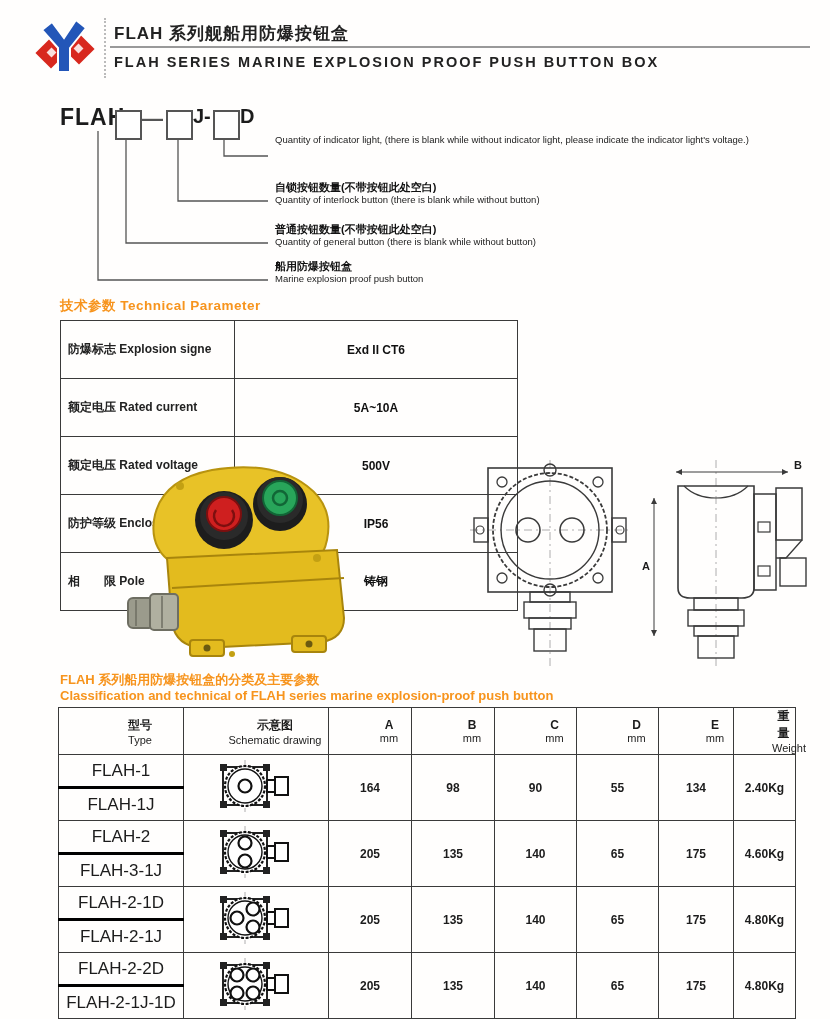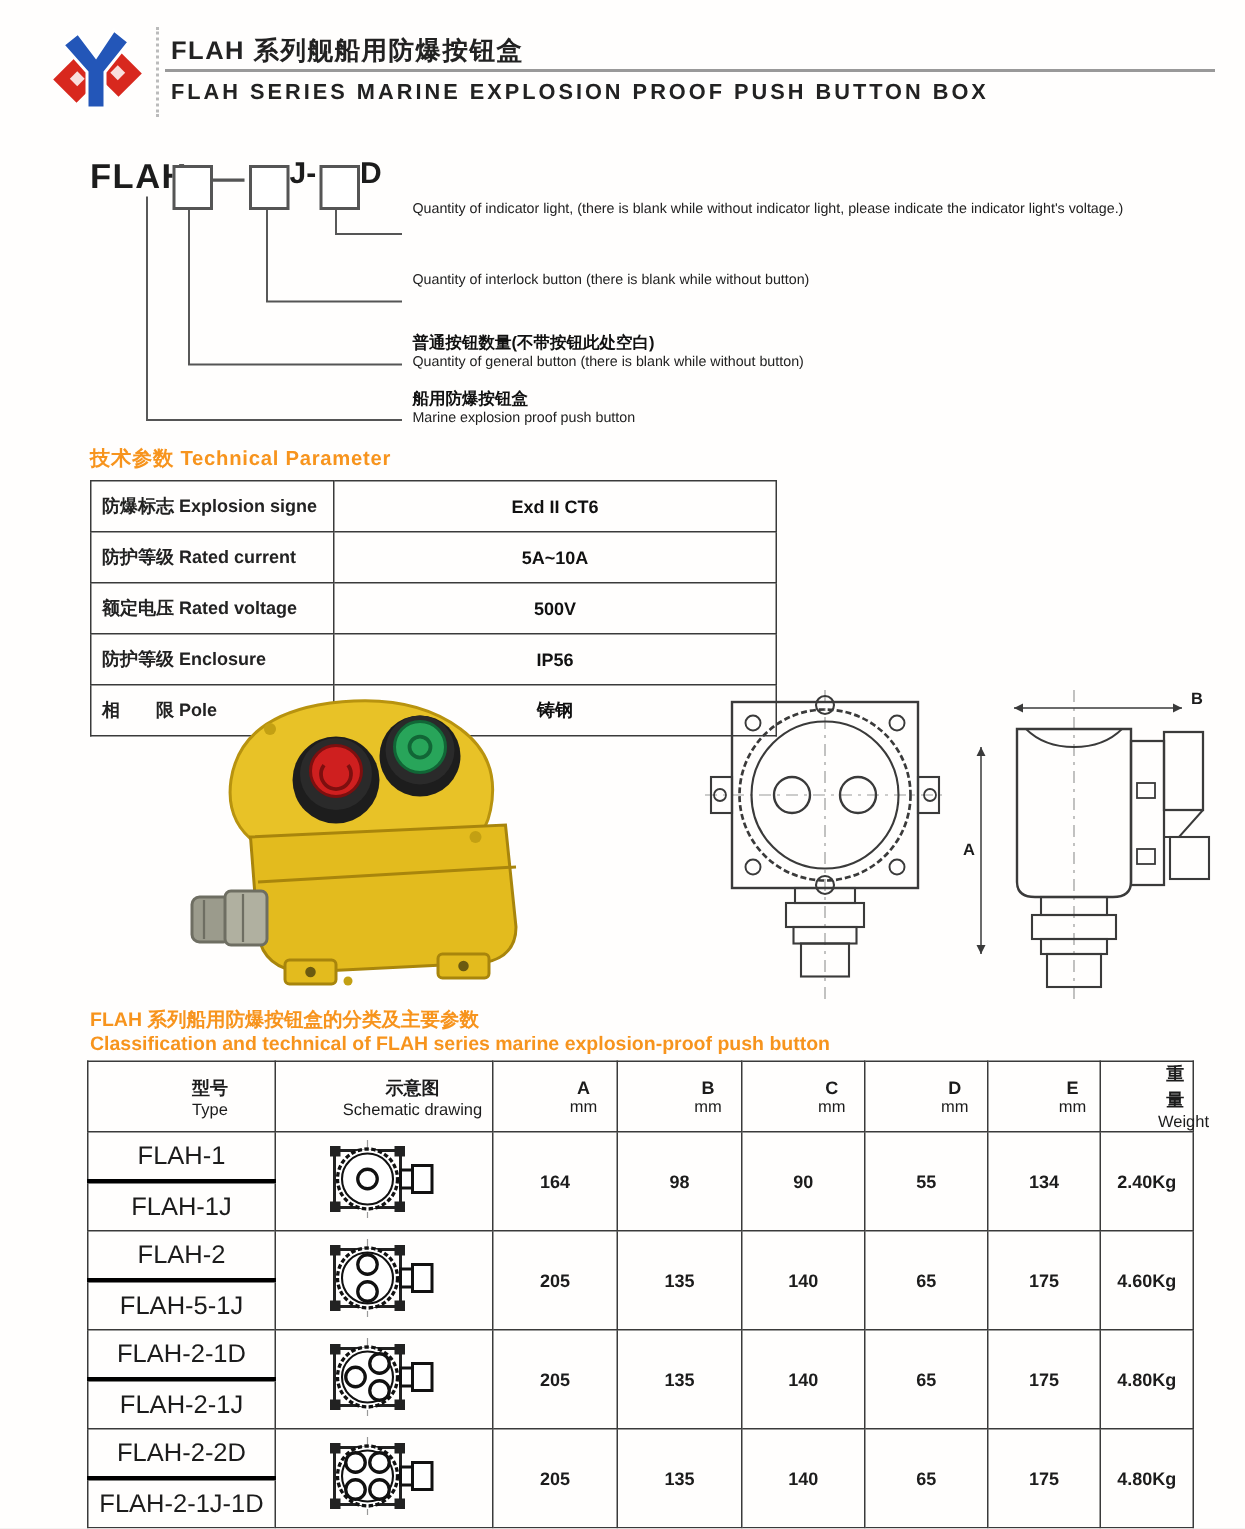--- a/index.html
+++ b/index.html
@@ -24,21 +24,21 @@
   .mc-d{position:absolute;left:240px;top:105px;font-size:20px;font-weight:bold;}
   .legend-item{position:absolute;left:275px;width:545px;}
   .legend-zh{font-size:11px;font-weight:bold;color:#111;line-height:13px;}
   .legend-en{font-size:9.5px;color:#222;line-height:12px;}
   
   .orange{color:#f7941d;font-weight:bold;}
   .tech-heading{position:absolute;left:60px;top:297px;font-size:13.5px;letter-spacing:.5px;}
   
   table{border-collapse:collapse;}
   .tech-table{position:absolute;left:60px;top:320px;width:458px;table-layout:fixed;}
-  .tech-table td{border:1.5px solid #3a3a3a;height:25px;font-size:12px;padding:4px;}
+  .tech-table td{border:1.5px solid #3a3a3a;height:25px;font-size:12px;padding:16px;}
   .tech-table td.lbl{width:150px;padding-left:7px;font-weight:bold;color:#222;}
   .tech-table td.val{text-align:center;font-weight:bold;color:#111;}
   
   .photo{position:absolute;left:112px;top:458px;}
   .frontview{position:absolute;left:468px;top:458px;}
   .sideview{position:absolute;left:636px;top:458px;}
   
   .cls-heading{position:absolute;left:60px;top:672px;font-size:13px;line-height:16px;}
   .cls-table{position:absolute;left:58px;top:707px;width:737px;table-layout:fixed;font-size:12px;}
   .cls-table th,.cls-table td{border:1.4px solid #3a3a3a;text-align:center;padding:0;}
@@ -83,41 +83,42 @@
     <span class="mc-dash">—</span>
     <span class="mc-box" style="left:166px"></span>
     <span class="mc-j">J-</span>
     <span class="mc-box" style="left:213px"></span>
     <span class="mc-d">D</span>
 
     <div class="legend-item" style="top:134px">
       <div class="legend-en">Quantity of indicator light, (there is blank while without indicator light, please indicate the indicator light's voltage.)</div>
     </div>
     <div class="legend-item" style="top:181px">
+      <div class="legend-zh">自锁按钮数量(不带按钮此处空白)</div>
       <div class="legend-en">Quantity of interlock button (there is blank while without button)</div>
     </div>
     <div class="legend-item" style="top:223px">
       <div class="legend-zh">普通按钮数量(不带按钮此处空白)</div>
       <div class="legend-en">Quantity of general button (there is blank while without button)</div>
     </div>
     <div class="legend-item" style="top:260px">
       <div class="legend-zh">船用防爆按钮盒</div>
       <div class="legend-en">Marine explosion proof push button</div>
     </div>
   </div>
 
   <div class="tech-heading orange">技术参数 Technical Parameter</div>
   <table class="tech-table">
     <tbody>
         <tr>
       <td class="lbl">防爆标志 Explosion signe</td>
       <td class="val">Exd II CT6</td>
     </tr>
     <tr>
-      <td class="lbl">防护等级 Rated current</td>
+      <td class="lbl">额定电压 Rated current</td>
       <td class="val">5A~10A</td>
     </tr>
     <tr>
       <td class="lbl">额定电压 Rated voltage</td>
       <td class="val">500V</td>
     </tr>
     <tr>
       <td class="lbl">防护等级 Enclosure</td>
       <td class="val">IP56</td>
     </tr>
@@ -312,21 +313,21 @@
             </svg>
         </td>
         <td rowspan="2" class="dim">205</td>
         <td rowspan="2" class="dim">135</td>
         <td rowspan="2" class="dim">140</td>
         <td rowspan="2" class="dim">65</td>
         <td rowspan="2" class="dim">175</td>
         <td rowspan="2" class="wcell">4.60Kg</td>
       </tr>
       <tr>
-        <td class="type">FLAH-5-1J</td>
+        <td class="type">FLAH-3-1J</td>
       </tr>
     </tbody>
 
     <tbody>
       <tr>
         <td class="type">FLAH-2-1D</td>
         <td rowspan="2" class="schem-cell">
           <svg width="90" height="54" viewBox="0 0 90 54">
               <line x1="34" y1="1" x2="34" y2="53" stroke="#999" stroke-width="0.8" stroke-dasharray="5 3"></line>
               <rect x="9" y="5" width="7" height="7" fill="#222"></rect>

